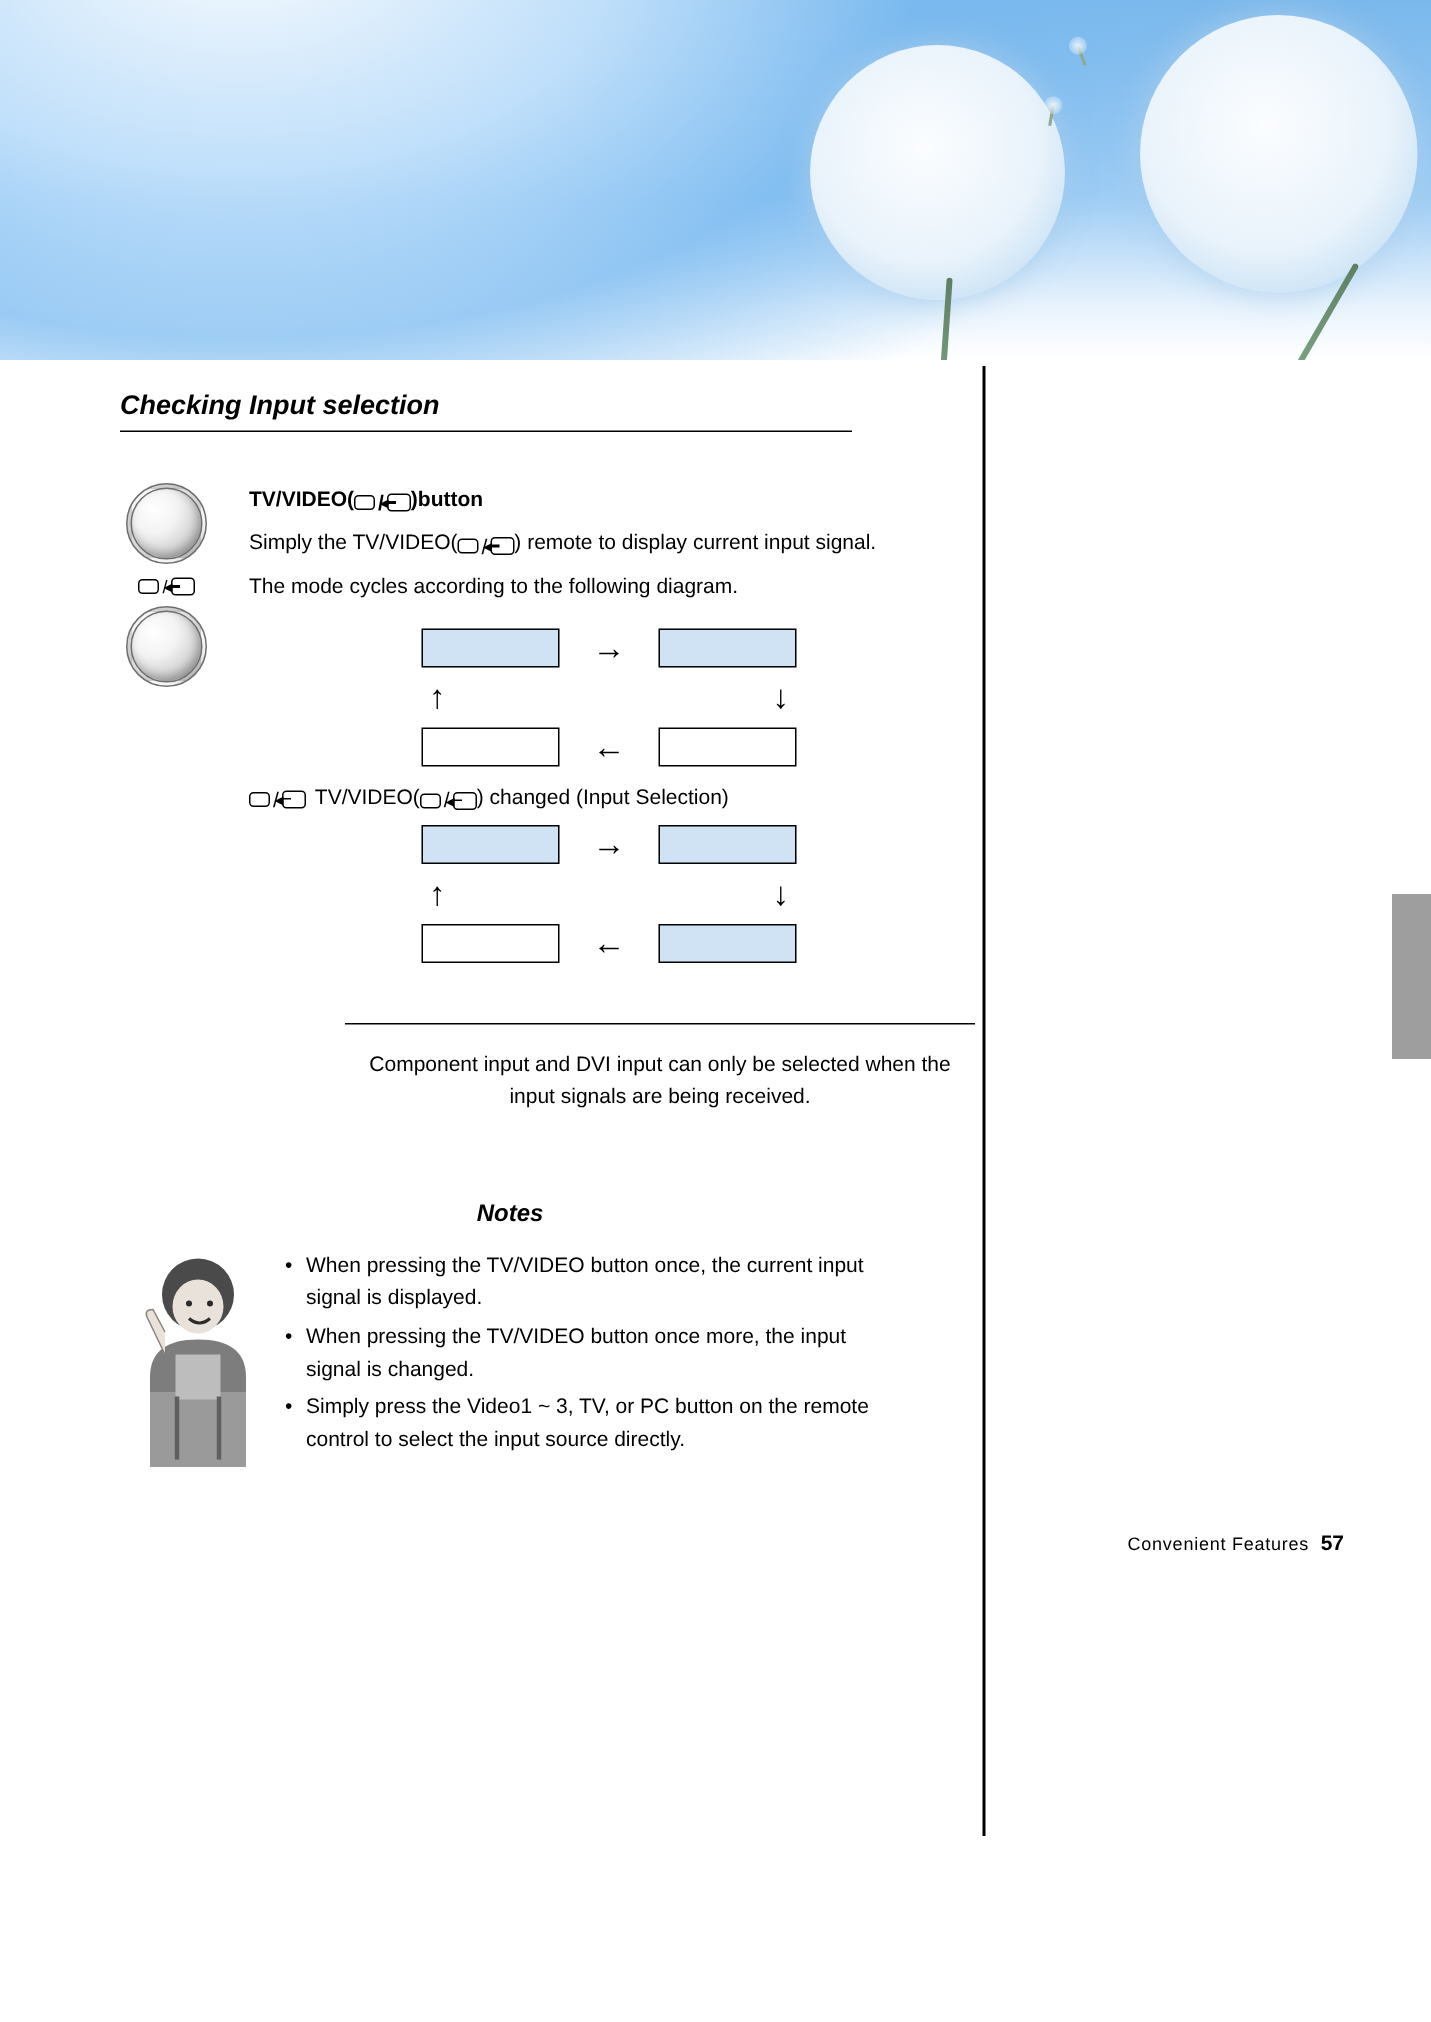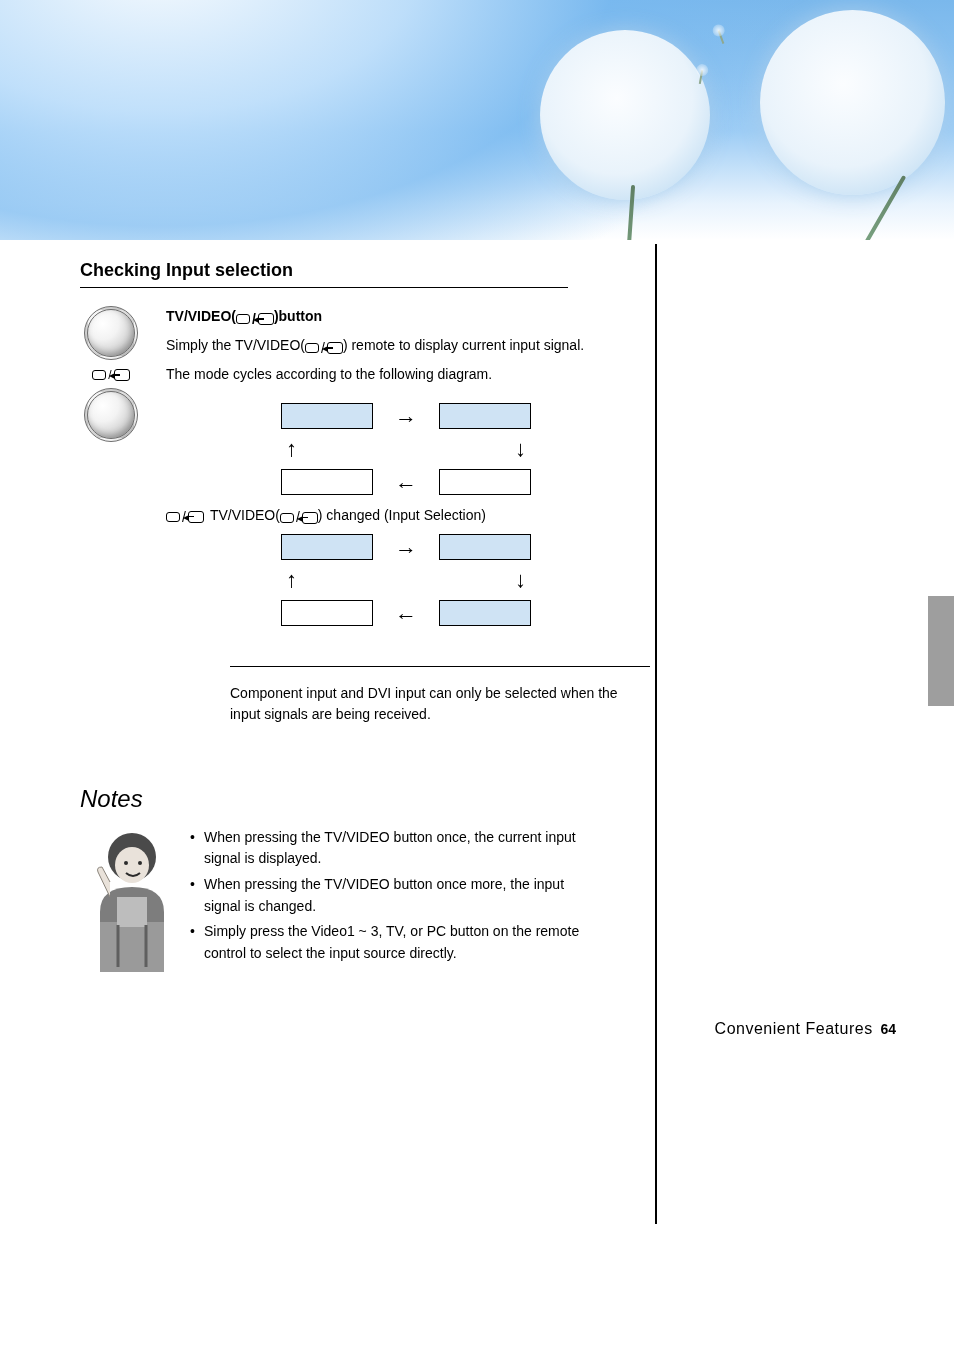--- a/index.html
+++ b/index.html
@@ -21,21 +21,21 @@
   .d2 .head { width: 185px; height: 185px; }
   .d2 .stem { left: 120px; top: 160px; height: 90px; transform: rotate(30deg); }
   .seed { position: absolute; width: 2px; height: 14px; background: #8fa88f; }
   .seed::after { content: ""; position: absolute; top: -6px; left: -5px; width: 12px; height: 12px; border-radius: 50%; background: radial-gradient(circle, rgba(255,255,255,0.8), rgba(255,255,255,0)); }
 
   
   .page { position: absolute; top: 240px; left: 0; width: 954px; padding: 20px 60px 40px 80px; }
   .vrule { position: absolute; left: 655px; top: 244px; width: 2px; height: 980px; background: #000; }
   .side-tab { position: absolute; right: 0; top: 596px; width: 26px; height: 110px; background: #9e9e9e; }
 
-  .section-title { font-size: 18px; font-weight: bold; border-bottom: 1.5px solid #000; padding-bottom: 6px; margin-bottom: 18px; width: 488px; }
+  .section-title { font-size: 18px; font-weight: bold; border-bottom: 1.5px solid #000; padding-bottom: 6px; margin-bottom: 34px; width: 488px; font-style: italic; }
 
   .row1 { display: flex; align-items: flex-start; gap: 24px; }
   .buttons-col { display: flex; flex-direction: column; align-items: center; width: 62px; }
   .round-btn { width: 54px; height: 54px; border-radius: 50%; background: radial-gradient(circle at 32% 30%, #ffffff 0%, #f3f3f3 35%, #c9c9c9 75%, #9f9f9f 100%); border: 4px double #6e6e6e; box-shadow: inset -2px -3px 6px rgba(0,0,0,0.25); }
   .btn-gap-label { font-size: 12px; margin: 8px 0 6px; display: flex; align-items: center; gap: 2px; }
 
   .copy-col { width: 420px; font-size: 14px; line-height: 1.45; }
   .copy-col p { margin-bottom: 6px; }
   .inline-glyph { display: inline-flex; align-items: center; vertical-align: -3px; gap: 2px; }
   .g-rect { display: inline-block; width: 14px; height: 10px; border: 1.6px solid #000; border-radius: 3px; }
@@ -48,33 +48,33 @@
   .box { width: 92px; height: 26px; border: 1.4px solid #000; background: #fff; }
   .box.shaded { background: #cfe3f4; }
   .arrow { font-size: 22px; font-weight: bold; line-height: 1; }
   .arrow-row-between { display: flex; justify-content: space-between; width: 240px; margin: 2px auto; }
   .arrow-up, .arrow-down { font-size: 22px; font-weight: bold; }
 
   .diag-label { font-size: 14px; margin: 6px 0 4px 0; display:flex; align-items:flex-start; gap:6px;}
   .diag-label .inline-glyph { margin-top:2px;}
 
   .closing-rule { margin: 30px 0 16px 150px; width: 420px; border-top: 1.5px solid #000; }
-  .closing-note { margin-left: 150px; width: 420px; font-size: 14px; line-height: 1.5; }
+  .closing-note { margin-left: 150px; width: 420px; font-size: 14px; line-height: 1.5; text-align: center; }
 
   .notes-block { margin-top: 60px; width: 520px; }
-  .notes-title { font-size: 24px; font-weight: normal; font-style: italic; margin-bottom: 14px; }
+  .notes-title { font-size: 16px; font-weight: bold; font-style: italic; margin-bottom: 14px; text-align: center; }
   .notes-row { display: flex; gap: 0; align-items: flex-start; }
   .notes-text { font-size: 14px; line-height: 1.55; }
   .notes-text li { margin-bottom: 4px; list-style: none; position: relative; padding-left: 14px; }
   .notes-text li::before { content: "•"; position: absolute; left: 0; top: 0; }
 
   .person { width: 110px; height: 150px; flex-shrink: 0; }
 
   .page-num { position: absolute; right: 58px; top: 1020px; font-size: 14px; font-family: Arial, sans-serif; }
-  .page-num .lbl { font-size: 16px; letter-spacing: 0.5px; }
+  .page-num .lbl { font-size: 12px; letter-spacing: 0.5px; }
 </style>
 </head>
 <body>
 
 <div class="banner">
   <div class="sky"></div>
   <div class="dandelion d1">
     <div class="head"></div>
       <div class="stem"></div>
   </div>
@@ -181,14 +181,14 @@
         <li>When pressing the TV/VIDEO button once more, the input signal is changed.</li>
         <li>Simply press the Video1 ~ 3, TV, or PC button on the remote control to select the input source directly.</li>
       </ul>
     </div>
   </div>
 
 </div>
 
 <div class="page-num">
   <span class="lbl">Convenient Features</span>
-  &nbsp;<b>64</b>
+  &nbsp;<b>57</b>
 </div>
 
 </body></html>

